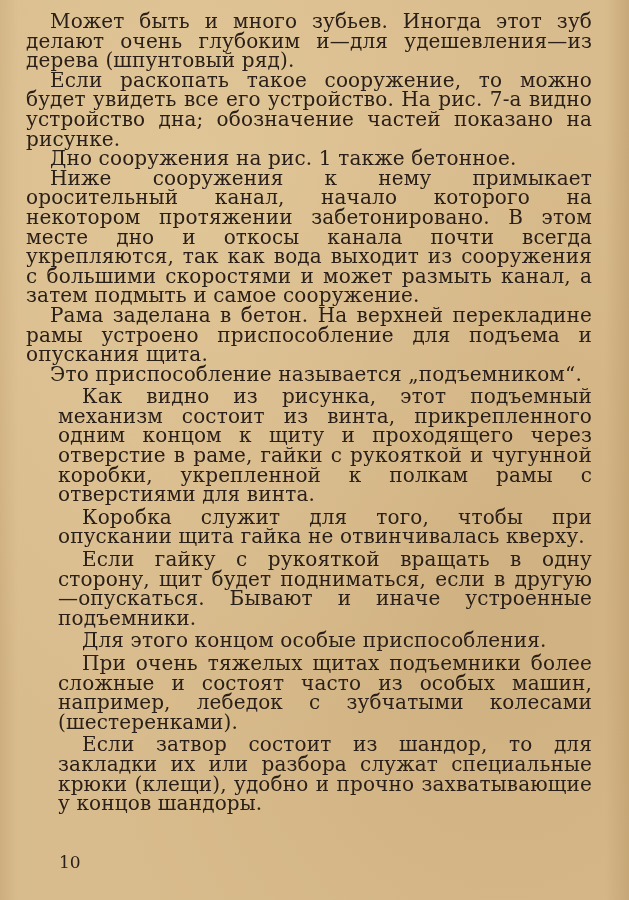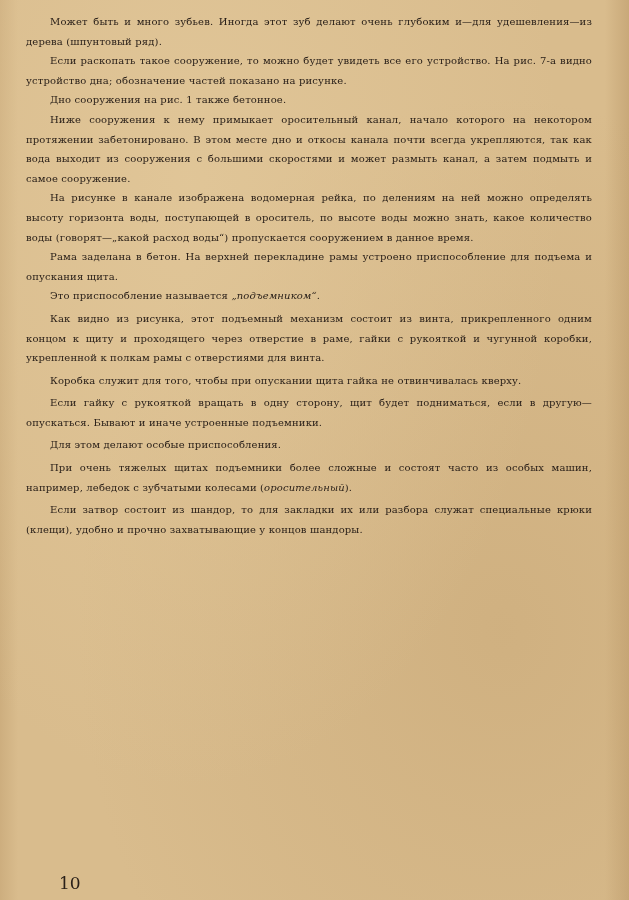--- a/index.html
+++ b/index.html
@@ -12,46 +12,45 @@
       linear-gradient(90deg, rgba(150,110,60,0.18) 0px, rgba(0,0,0,0) 18px, rgba(0,0,0,0) 605px, rgba(150,110,60,0.25) 629px);
     font-family: "DejaVu Serif", "Liberation Serif", serif;
     color: #2a2019;
     position: relative;
   }
   .page {
     position: absolute; left: 26px; top: 12px; width: 566px;
   }
   .para {
     margin: 0 0 0 0;
-    font-size: 10px;
+    font-size: 20px;
     line-height: 19.6px;
     text-align: justify;
     text-indent: 24px;
     letter-spacing: 0.15px;
   }
-  .para.gap { margin-top: 3px; }
-  .para .ital { font-style: italic; }
+  .para.gap { margin-top: 3px; margin-left: 32px; }
+  .para .ital { }
   .page-number {
-    position: absolute; left: 59px; top: 873px;
+    position: absolute; left: 59px; top: 852px;
     font-size: 17px; color: #2a2019;
   }
 </style>
 </head>
 <body>
 
 <div class="page">
   <p class="para">Может быть и много зубьев. Иногда этот зуб делают очень глубоким и—для удешевления—из дерева (шпунтовый ряд).</p>
   <p class="para">Если раскопать такое сооружение, то можно будет увидеть все его устройство. На рис. 7-а видно устройство дна; обозначение частей показано на рисунке.</p>
   <p class="para">Дно сооружения на рис. 1 также бетонное.</p>
   <p class="para">Ниже сооружения к нему примыкает оросительный канал, начало которого на некотором протяжении забетонировано. В этом месте дно и откосы канала почти всегда укрепляются, так как вода выходит из сооружения с большими скоростями и может размыть канал, а затем подмыть и самое сооружение.</p>
-  <p class="para">На рисунке в канале изображена водомерная рейка, по делениям на ней можно определять высоту горизонта воды, поступающей в ороситель, по высоте воды можно знать, какое количество воды (говорят—„какой расход воды“) пропускается сооружением в данное время.</p>
   <p class="para">Рама заделана в бетон. На верхней перекладине рамы устроено приспособление для подъема и опускания щита.</p>
   <p class="para"><span>Это приспособление называется </span><span class="ital">„подъемником“</span><span>.</span></p>
   <p class="para gap">Как видно из рисунка, этот подъемный механизм состоит из винта, прикрепленного одним концом к щиту и проходящего через отверстие в раме, гайки с рукояткой и чугунной коробки, укрепленной к полкам рамы с отверстиями для винта.</p>
   <p class="para gap">Коробка служит для того, чтобы при опускании щита гайка не отвинчивалась кверху.</p>
   <p class="para gap">Если гайку с рукояткой вращать в одну сторону, щит будет подниматься, если в другую—опускаться. Бывают и иначе устроенные подъемники.</p>
-  <p class="para gap">Для этом делают особые приспособления.</p>
-  <p class="para gap"><span>При очень тяжелых щитах подъемники более сложные и состоят часто из особых машин, например, лебедок с зубчатыми колесами (</span><span class="ital">оросительный</span><span>).</span></p>
+  <p class="para gap">Для этого концом особые приспособления.</p>
+  <p class="para gap"><span>При очень тяжелых щитах подъемники более сложные и состоят часто из особых машин, например, лебедок с зубчатыми колесами (</span><span class="ital">шестеренками</span><span>).</span></p>
   <p class="para gap">Если затвор состоит из шандор, то для закладки их или разбора служат специальные крюки (клещи), удобно и прочно захватывающие у концов шандоры.</p>
 
 </div>
 
 <div class="page-number">10</div>
 
 </body></html>

